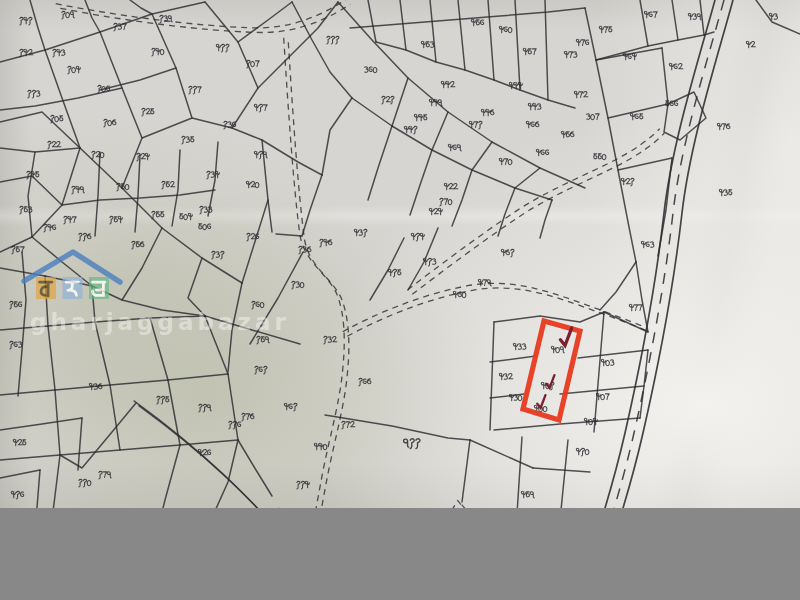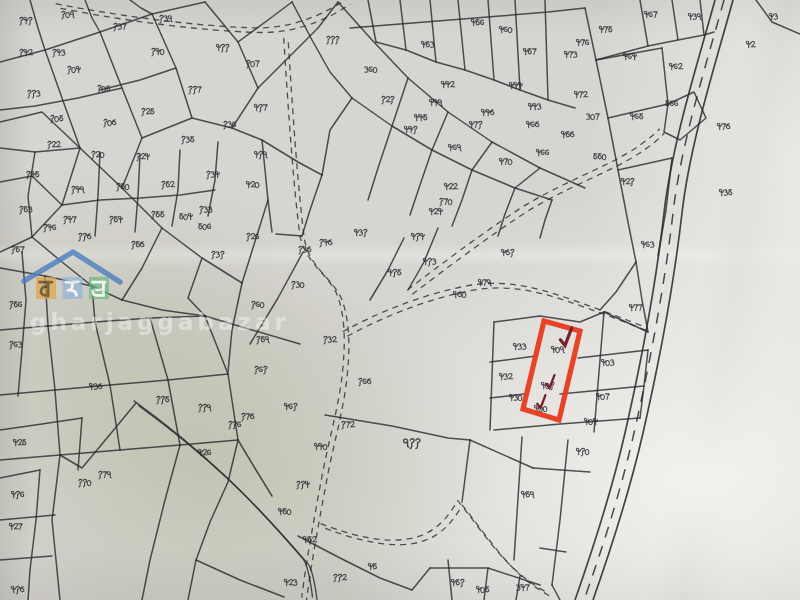--- a/index.html
+++ b/index.html
@@ -1,17 +1,17 @@
 <!DOCTYPE html>
 <html><head>
 <meta charset="utf-8">
 <style>
   html,body{margin:0;padding:0;background:#888;font-family:"DejaVu Sans",sans-serif;}
   .stage{
-    position:relative;width:800px;height:600px;overflow:hidden;
+    position:relative;width:800px;height:508px;overflow:hidden;
     background-color:#d7d5d1;
     background-image:
       radial-gradient(420px 300px at 26% 78%, rgba(156,164,126,.34), rgba(156,164,126,0) 70%),
       radial-gradient(360px 240px at 14% 55%, rgba(163,168,136,.26), rgba(163,168,136,0) 70%),
       radial-gradient(520px 400px at 88% 80%, rgba(245,244,241,.95), rgba(245,244,241,0) 75%),
       radial-gradient(300px 520px at 99% 28%, rgba(238,237,234,.85), rgba(238,237,234,0) 70%),
       linear-gradient(100deg, rgba(118,116,110,0) 83%, rgba(118,116,110,.16) 87%, rgba(118,116,110,0) 92%),
       linear-gradient(180deg, rgba(182,180,175,.35) 0, rgba(182,180,175,0) 6%),
       linear-gradient(180deg, rgba(0,0,0,0) 40.5%, rgba(255,255,255,.28) 42.5%, rgba(0,0,0,0) 44.5%),
       linear-gradient(90deg, rgba(138,136,130,.22) 0, rgba(138,136,130,0) 4%),

